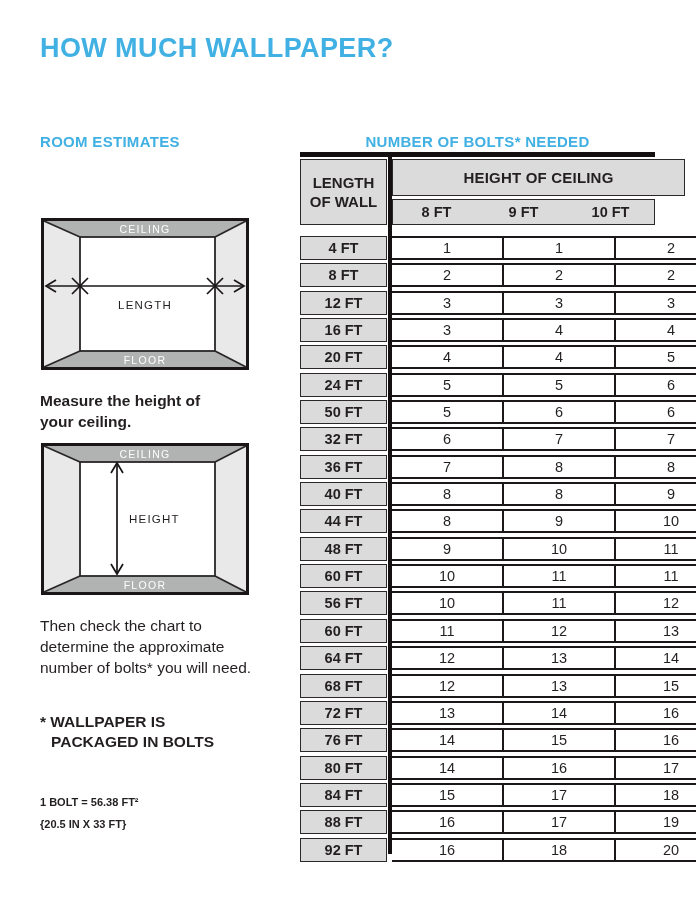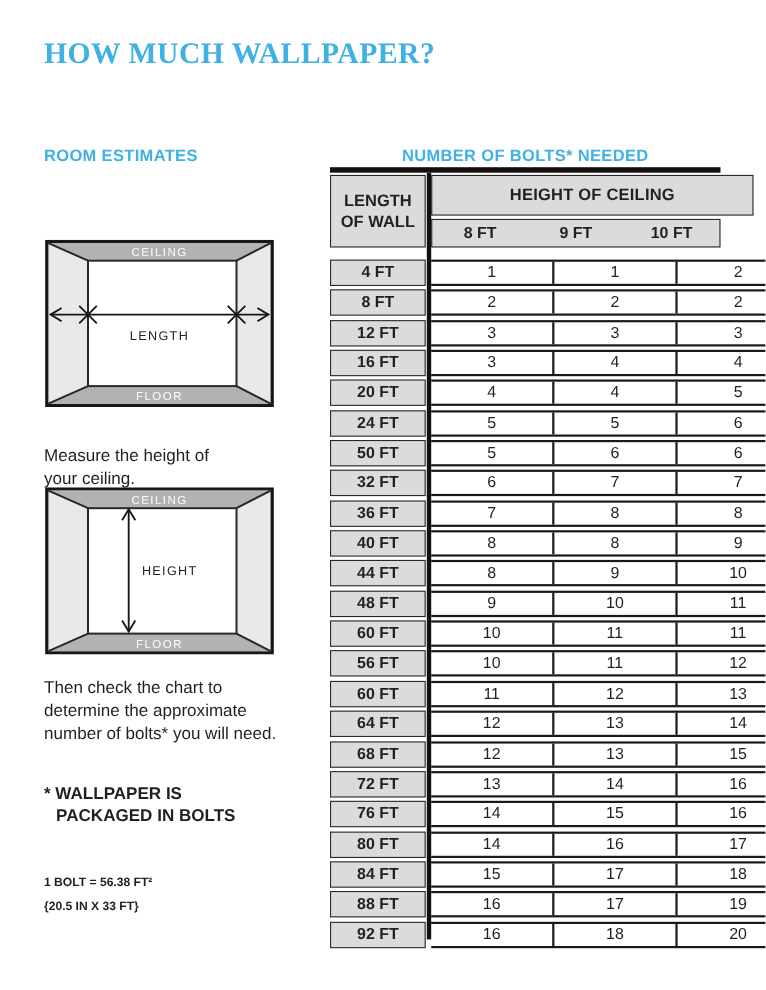--- a/index.html
+++ b/index.html
@@ -6,32 +6,31 @@
   .page {
     position:relative; width:696px; height:900px; background:#ffffff;
     font-family:"Liberation Sans", sans-serif; color:#231f20; overflow:hidden;
   }
   .abs { position:absolute; }
 
   
   .h1 {
     left:40px; top:33px; font-size:27px; font-weight:bold; letter-spacing:0.4px;
     color:var(--blue,#41b0e3);
-    font-family:Liberation Serif, serif;
   }
   .sect {
     font-size:15px; font-weight:bold; letter-spacing:0.3px; color:var(--blue,#41b0e3);
   }
   .sect-left { left:40px; top:133px; }
   .sect-right { left:300px; top:133px; width:355px; text-align:center; }
 
   
   .body-text { font-size:15.5px; line-height:21px; white-space:pre-line; }
   .p1 { left:40px; top:159px; }
-  .p2 { left:40px; top:404px; }
+  .p2 { left:40px; top:390px;font-weight:bold; }
   .p3 { left:40px; top:615px; }
 
   .footnote { left:40px; top:712px; font-size:15.5px; font-weight:bold; line-height:20px; }
   .footnote .indent { padding-left:11px; }
   .bolt-info { left:40px; top:792px; font-size:11px; font-weight:bold; line-height:21.5px; }
 
   
   .room1 { left:41px; top:218px; }
   .room2 { left:41px; top:443px; }
   .diagram-label { font-size:10.5px; letter-spacing:1.3px; }

